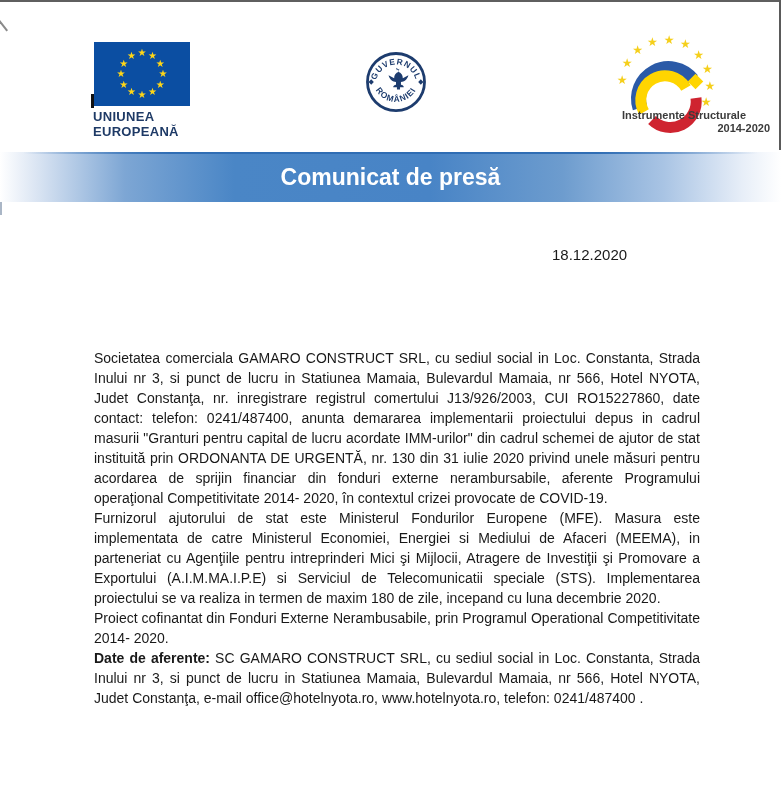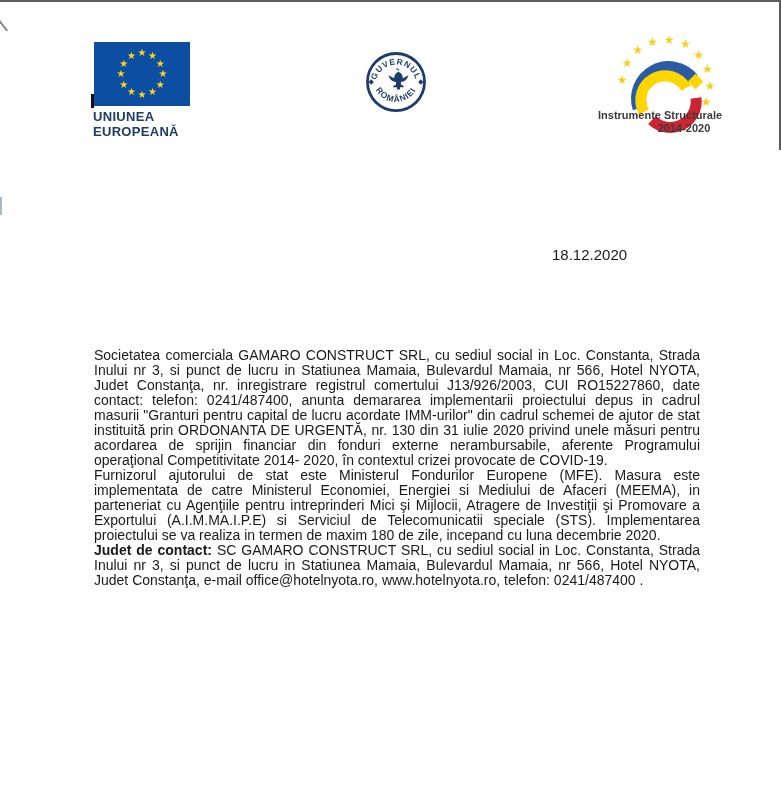--- a/index.html
+++ b/index.html
@@ -15,37 +15,37 @@
   
   .eu-flag{position:absolute;left:94px;top:42px;width:96px;height:64px;background:#0b4ea2;}
   .eu-caption{position:absolute;left:93px;top:109px;width:120px;font-size:13px;font-weight:600;
               color:#1e3a66;letter-spacing:.3px;}
   
   .gov-logo{position:absolute;left:365px;top:51px;width:62px;height:62px;}
   
   .is-logo{position:absolute;left:598px;top:30px;width:172px;height:112px;}
   .is-stars{position:absolute;left:0;top:0;width:172px;height:112px;}
   .is-swoosh{position:absolute;left:8px;top:12px;}
-  .is-text1{position:absolute;left:0;top:79px;width:172px;font-size:11px;
+  .is-text1{position:absolute;left:0;top:79px;width:172px;text-align:center;font-size:11px;
             font-weight:bold;color:#3b3b3b;}
-  .is-text2{position:absolute;left:0;top:92px;width:172px;text-align:center;font-size:11px;
+  .is-text2{position:absolute;left:0;top:92px;width:172px;text-align:right;font-size:11px;
             font-weight:bold;color:#3b3b3b;}
   
   .banner{position:absolute;left:0;top:152px;width:781px;height:50px;
           background:linear-gradient(to right,#ffffff 0%,#d8e3f2 5%,#7da6d4 16%,#4a86c6 30%,
                      #4884c6 55%,#6d9cce 72%,#a9c4e4 85%,#e7eef8 95%,#ffffff 100%);}
   .banner::before{content:"";position:absolute;left:3%;right:3%;top:0;height:2px;
           background:linear-gradient(to right,rgba(47,109,180,0),#2f6db4 20%,#2f6db4 78%,rgba(47,109,180,0));}
   .banner-title{display:block;width:100%;text-align:center;line-height:50px;font-size:23px;
           font-weight:bold;color:#ffffff;}
   
   .date{position:absolute;left:552px;top:231px;font-size:15px;color:#1a1a1a;margin-top:15px;}
   
   .body-text{position:absolute;left:94px;top:348px;width:606px;font-size:14px;
-             line-height:15px;text-align:justify;color:#191919;}
+             line-height:20px;text-align:justify;color:#191919;}
   .body-text p{margin:0;}
   .star{position:absolute;line-height:1;}
 </style>
 </head>
 <body>
 
 <div class="doc">
 
   <div class="top-line"></div>
   <div class="right-line"></div>
@@ -104,22 +104,26 @@
     <svg class="is-swoosh" width="130" height="100" viewBox="0 0 130 100">
       <path d="M34,66 A30,30 0 0 1 86,38" fill="none" stroke="#2b5aa7" stroke-width="15"></path>
       <path d="M38,70 A24,24 0 0 1 80,46" fill="none" stroke="#ffd500" stroke-width="11"></path>
       <path d="M46,78 A26,26 0 0 0 90,56" fill="none" stroke="#cf2430" stroke-width="11"></path>
       <rect x="84" y="34" width="11" height="11" transform="rotate(45 89.5 39.5)" fill="#ffd500"></rect>
     </svg>
     <div class="is-text1">Instrumente Structurale</div>
     <div class="is-text2">2014-2020</div>
   </div>
 
+  <div class="banner">
+    <span class="banner-title">Comunicat de presă</span>
+  </div>
 
   <div class="date">18.12.2020</div>
 
   <div class="body-text">
     <p>Societatea comerciala GAMARO CONSTRUCT SRL, cu sediul social in Loc. Constanta, Strada Inului nr 3, si punct de lucru in Statiunea Mamaia, Bulevardul Mamaia, nr 566, Hotel NYOTA, Judet Constanţa, nr. inregistrare registrul comertului J13/926/2003, CUI RO15227860, date contact: telefon: 0241/487400, anunta demararea implementarii proiectului depus in cadrul masurii "Granturi pentru capital de lucru acordate IMM-urilor" din cadrul schemei de ajutor de stat instituită prin ORDONANTA DE URGENTĂ, nr. 130 din 31 iulie 2020 privind unele măsuri pentru acordarea de sprijin financiar din fonduri externe nerambursabile, aferente Programului operaţional Competitivitate 2014- 2020, în contextul crizei provocate de COVID-19.</p>
     <p>Furnizorul ajutorului de stat este Ministerul Fondurilor Europene (MFE). Masura este implementata de catre Ministerul Economiei, Energiei si Mediului de Afaceri (MEEMA), in parteneriat cu Agenţiile pentru intreprinderi Mici şi Mijlocii, Atragere de Investiţii şi Promovare a Exportului (A.I.M.MA.I.P.E) si Serviciul de Telecomunicatii speciale (STS). Implementarea proiectului se va realiza in termen de maxim 180 de zile, incepand cu luna decembrie 2020.</p>
-    <p><b>Judet de contact:</b><span> SC GAMARO CONSTRUCT SRL, cu sediul social in Loc. Constanta, Strada Inului nr 3, si punct de lucru in Statiunea Mamaia, Bulevardul Mamaia, nr 566, Hotel NYOTA, Judet Constanţa, e-mail office@hotelnyota.ro, www.hotelnyota.ro, telefon: 0241/487400 .</span></p>
+    <p>Proiect cofinantat din Fonduri Externe Nerambusabile, prin Programul Operational Competitivitate 2014- 2020.</p>
+    <p><b>Date de aferente:</b><span> SC GAMARO CONSTRUCT SRL, cu sediul social in Loc. Constanta, Strada Inului nr 3, si punct de lucru in Statiunea Mamaia, Bulevardul Mamaia, nr 566, Hotel NYOTA, Judet Constanţa, e-mail office@hotelnyota.ro, www.hotelnyota.ro, telefon: 0241/487400 .</span></p>
   </div>
 
 </div>
 
 </body></html>

